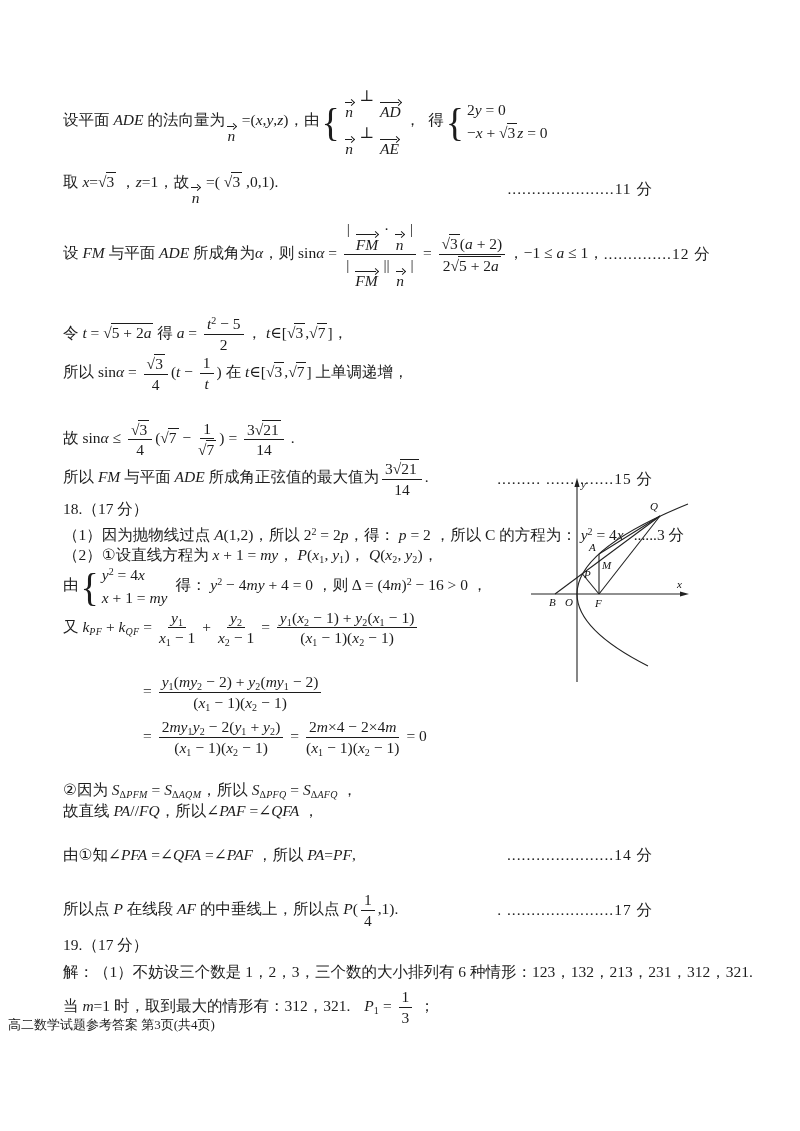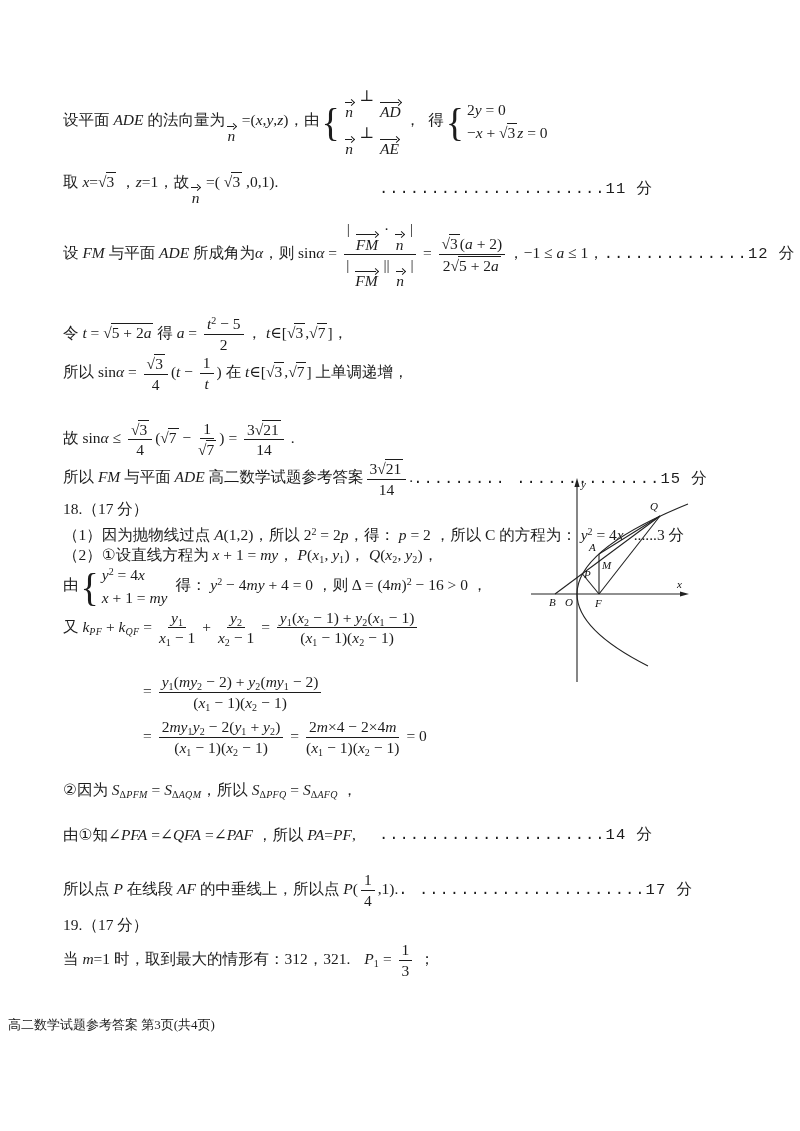--- a/index.html
+++ b/index.html
@@ -30,21 +30,21 @@
   .varrow{position:relative;align-self:stretch;height:6px;min-width:11px;}
   .varrow::before{content:"";position:absolute;left:1px;right:3px;top:3.5px;border-top:1px solid var(--ink);}
   .varrow::after{content:"";position:absolute;right:1px;top:1.5px;width:4px;height:4px;border-top:1px solid var(--ink);border-right:1px solid var(--ink);transform:rotate(45deg);}
   .vbase{line-height:1.05;font-style:italic;text-align:center;padding:0 1px;}
   
   .cases{display:inline-flex;align-items:center;vertical-align:middle;margin:0 2px;}
   .cbrace{font-size:38px;line-height:0.9;font-weight:400;margin-right:3px;transform:scaleY(1.05);}
   .crows{display:flex;flex-direction:column;gap:3px;align-items:flex-start;}
   .crow{white-space:nowrap;}
   
-  .score{margin-left:auto;padding-right:100px;letter-spacing:1px;white-space:pre;font-family:Liberation Mono, monospace;}
+  .score{margin-left:auto;padding-right:100px;letter-spacing:1px;white-space:pre;}
   
   .m6{margin-top:6px}.m8{margin-top:26px}.m10{}
   .m12{margin-top:24px}.m14{margin-top:14px}
   .indent{margin-left:80px;}
   
   #figure{position:absolute;left:515px;top:470px;width:185px;height:250px;}
   #footer{position:absolute;left:8px;right:0;top:1016px;font-size:13px;color:var(--ink);}
 </style>
 </head>
 <body>
@@ -132,21 +132,21 @@
             <span class="fd"><span class="t">4</span></span>
           </span><span class="t">(</span><span class="sqrt"><span class="rsign">√</span><span class="rad"><span class="t">7</span></span></span><span class="t"> − </span><span class="frac">
             <span class="fn"><span class="t">1</span></span>
             <span class="fd"><span class="sqrt"><span class="rsign">√</span><span class="rad"><span class="t">7</span></span></span></span>
           </span><span class="t">) = </span><span class="frac">
             <span class="fn"><span class="t">3</span><span class="sqrt"><span class="rsign">√</span><span class="rad"><span class="t">21</span></span></span></span>
             <span class="fd"><span class="t">14</span></span>
           </span><span class="t"> .</span></span>
       </div>
       <div class="line m10">
-        <span class="math"><span class="t">所以 </span><span class="it">FM</span><span class="t"> 与平面 </span><span class="it">ADE</span><span class="t"> 高二数学试题参考答案</span><span class="frac">
+        <span class="math"><span class="t">所以 </span><span class="it">FM</span><span class="t"> 与平面 </span><span class="it">ADE</span><span class="t"> 所成角正弦值的最大值为</span><span class="frac">
             <span class="fn"><span class="t">3</span><span class="sqrt"><span class="rsign">√</span><span class="rad"><span class="t">21</span></span></span></span>
             <span class="fd"><span class="t">14</span></span>
           </span><span class="t">.</span></span>
         <span class="score">......... ..............15 分</span>
       </div>
       <div class="line m10">
         <span class="math"><span class="t">18.（17 分）</span></span>
       </div>
       <div class="line m6">
         <span class="math"><span class="t">（1）因为抛物线过点 </span><span class="it">A</span><span class="t">(1,2)，所以 2</span><sup>2</sup><span class="t"> = 2</span><span class="it">p</span><span class="t">，得： </span><span class="it">p</span><span class="t"> = 2 ，所以 C 的方程为： </span><span class="it">y</span><sup>2</sup><span class="t"> = 4</span><span class="it">x</span><span class="gap" style="width: 10px;"></span><span class="t">......3 分</span></span>
@@ -188,33 +188,39 @@
           </span><span class="t"> = </span><span class="frac">
             <span class="fn"><span class="t">2</span><span class="it">m</span><span class="t">×4 − 2×4</span><span class="it">m</span></span>
             <span class="fd"><span class="t">(</span><span class="it">x</span><sub>1</sub><span class="t"> − 1)(</span><span class="it">x</span><sub>2</sub><span class="t"> − 1)</span></span>
           </span><span class="t"> = 0</span></span>
       </div>
       <div class="line m10">
       </div>
       <div class="line m12">
         <span class="math"><span class="t">②因为 </span><span class="it">S</span><sub><span class="t">Δ</span><span class="it">PFM</span></sub><span class="t"> = </span><span class="it">S</span><sub><span class="t">Δ</span><span class="it">AQM</span></sub><span class="t">，所以 </span><span class="it">S</span><sub><span class="t">Δ</span><span class="it">PFQ</span></sub><span class="t"> = </span><span class="it">S</span><sub><span class="t">Δ</span><span class="it">AFQ</span></sub><span class="t"> ，</span></span>
       </div>
+      <div class="line m10">
+        <span class="math"><span class="t">故直线 </span><span class="it">PA</span><span class="t">//</span><span class="it">FQ</span><span class="t">，所以∠</span><span class="it">PAF</span><span class="t"> =∠</span><span class="it">QFA</span><span class="t"> ，</span></span>
+      </div>
       <div class="line m12">
         <span class="math"><span class="t">由①知∠</span><span class="it">PFA</span><span class="t"> =∠</span><span class="it">QFA</span><span class="t"> =∠</span><span class="it">PAF</span><span class="t"> ，所以 </span><span class="it">PA</span><span class="t">=</span><span class="it">PF</span><span class="t">,</span></span>
         <span class="score">......................14 分</span>
       </div>
       <div class="line m8">
         <span class="math"><span class="t">所以点 </span><span class="it">P</span><span class="t"> 在线段 </span><span class="it">AF</span><span class="t"> 的中垂线上，所以点 </span><span class="it">P</span><span class="t">(</span><span class="frac">
             <span class="fn"><span class="t">1</span></span>
             <span class="fd"><span class="t">4</span></span>
           </span><span class="t">,1).</span></span>
         <span class="score">. ......................17 分</span>
       </div>
       <div class="line m6">
         <span class="math"><span class="t">19.（17 分）</span></span>
+      </div>
+      <div class="line m6">
+        <span class="math"><span class="t">解：（1）不妨设三个数是 1，2，3，三个数的大小排列有 6 种情形：123，132，213，231，312，321.</span></span>
       </div>
       <div class="line m6">
         <span class="math"><span class="t">当 </span><span class="it">m</span><span class="t">=1 时，取到最大的情形有：312，321.</span><span class="gap" style="width: 14px;"></span><span class="it">P</span><sub>1</sub><span class="t"> = </span><span class="frac">
             <span class="fn"><span class="t">1</span></span>
             <span class="fd"><span class="t">3</span></span>
           </span><span class="t"> ；</span></span>
       </div>
     </div>
 
   <div id="figure">

